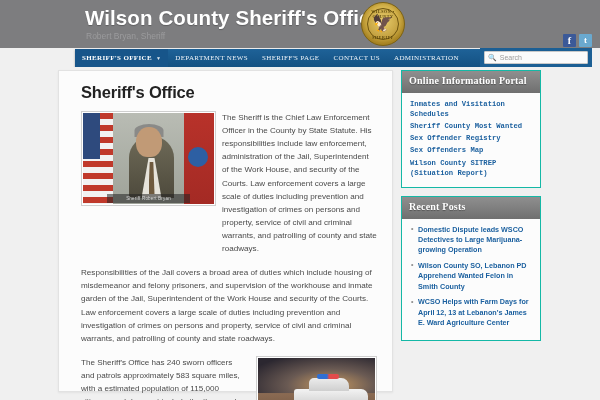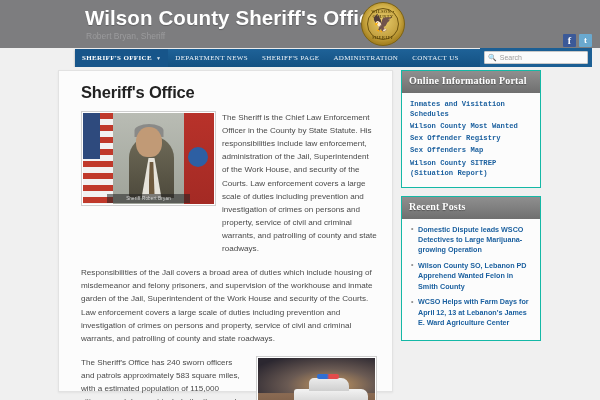--- a/index.html
+++ b/index.html
@@ -254,22 +254,22 @@
     </div>
   </div>
 
   <div class="navbar">
     <div class="nav-item active">
       <span>SHERIFF'S OFFICE</span>
       <span class="nav-caret">▼</span>
     </div>
     <div class="nav-item">DEPARTMENT NEWS</div>
     <div class="nav-item">SHERIFF'S PAGE</div>
+    <div class="nav-item">CONTACT US</div>
     <div class="nav-item">ADMINISTRATION</div>
-    <div class="nav-item">CONTACT US</div>
   </div>
 
   <div class="search-wrap">
     <div class="search-box">
       <span class="search-icon">🔍</span>
       <span class="search-text">Search</span>
     </div>
   </div>
 
   <div class="page-body">
@@ -312,21 +312,21 @@
       </div>
     </div>
 
     <div class="sidebar">
 
       <div class="widget">
         <div class="widget-head">Online Information Portal</div>
         <div class="widget-body">
           <ul class="link-list">
             <li><span>Inmates and Visitation Schedules</span></li>
-            <li><span>Wilson County Most Wanted</span></li>
+            <li><span>Sheriff County Most Wanted</span></li>
             <li><span>Sex Offender Registry</span></li>
             <li><span>Sex Offenders Map</span></li>
             <li><span>Wilson County SITREP (Situation Report)</span></li>
           </ul>
         </div>
       </div>
 
       <div class="widget">
         <div class="widget-head">Recent Posts</div>
         <div class="widget-body">

